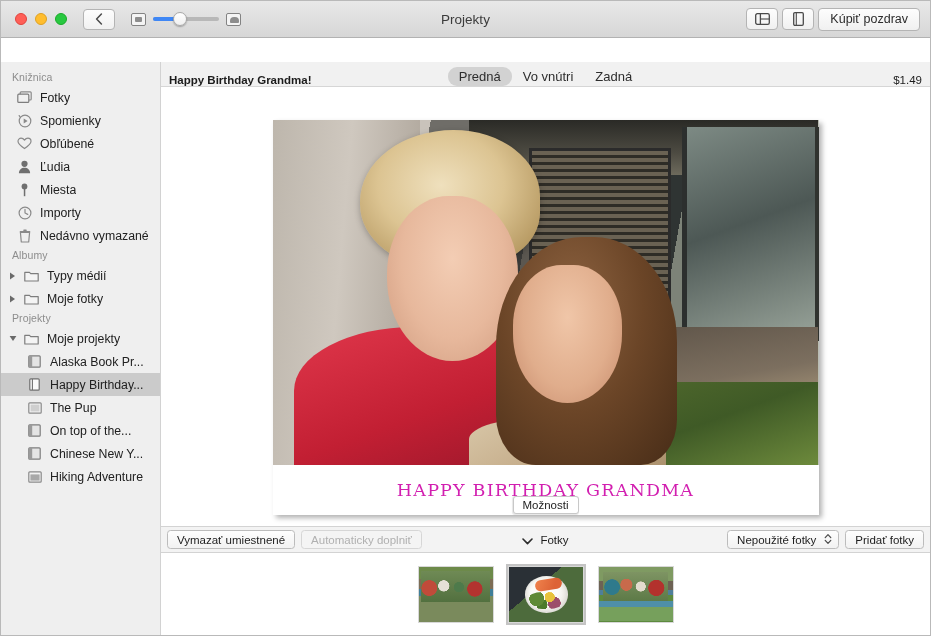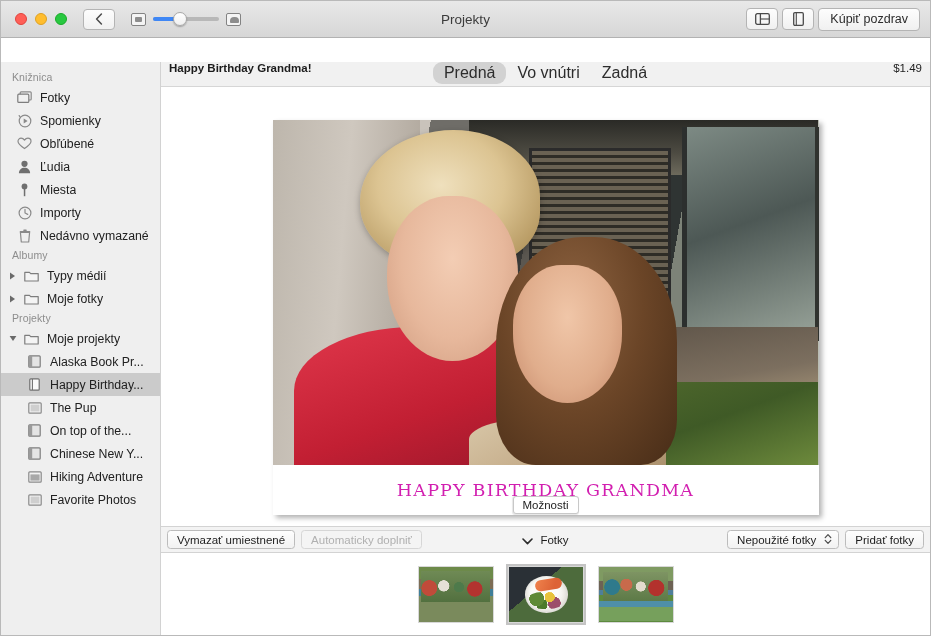--- a/index.html
+++ b/index.html
@@ -198,40 +198,40 @@
     min-width: 0;
     background: #ffffff;
   }
 
   .proj-header {
     height: 25px;
     flex: 0 0 25px;
     background: #f1f1f1;
     border-bottom: 1px solid #d6d6d6;
     display: flex;
-    align-items: flex-start;
+    align-items: flex-end;
     padding: 0 8px;
     position: relative;
   }
   .proj-title {
     font-size: 11.5px;
     font-weight: bold;
     color: #1c1c1c;
     white-space: nowrap;
   }
   .seg {
     position: absolute;
     left: 0; right: 0;
     display: flex;
     justify-content: center;
     gap: 0px;
     pointer-events: none;
   }
   .seg-item {
-    font-size: 16px;
+    font-size: 13px;
     color: #2d2d2d;
     padding: 2px 11px;
     border-radius: 9px;
     pointer-events: auto;
     cursor: default;
     white-space: nowrap;
   }
   .seg-item.active { background: #d2d2d2; }
   .price {
     margin-left: auto;
@@ -723,29 +723,20 @@
       <div class="sb-row indent2">
         <span class="sb-ico">
           <svg width="14" height="12" viewBox="0 0 14 12">
             <rect x="0.8" y="0.8" width="12.4" height="10.4" rx="1" fill="#f2f2f2" stroke="#8a8a8a" stroke-width="1.2"></rect>
             <rect x="2.4" y="3.4" width="9.2" height="6.2" fill="#a8a8a8"></rect>
           </svg>
         </span>
         <span class="sb-label">Hiking Adventure</span>
       </div>
 
-      <div class="sb-row indent2">
-        <span class="sb-ico">
-          <svg width="14" height="12" viewBox="0 0 14 12">
-            <rect x="0.8" y="0.8" width="12.4" height="10.4" rx="1" fill="#f2f2f2" stroke="#8a8a8a" stroke-width="1.2"></rect>
-            <rect x="2.6" y="2.6" width="8.8" height="6.8" fill="#cfcfcf"></rect>
-          </svg>
-        </span>
-        <span class="sb-label">Favorite Photos</span>
-      </div>
     </div>
 
     <div class="content">
 
       <div class="proj-header">
         <span class="proj-title">Happy Birthday Grandma!</span>
         <div class="seg">
           <span class="seg-item active">Predná</span>
           <span class="seg-item">Vo vnútri</span>
           <span class="seg-item">Zadná</span>

